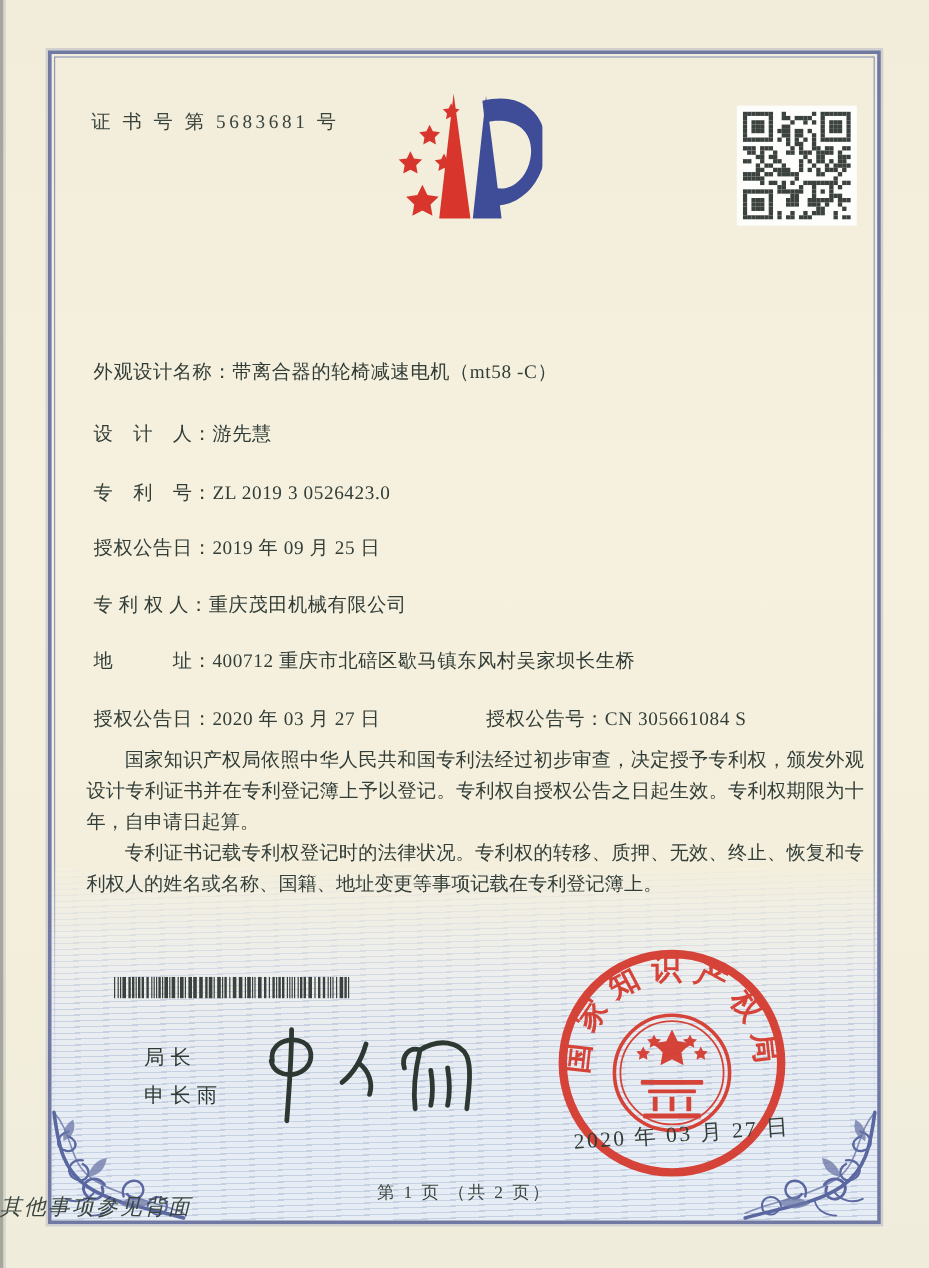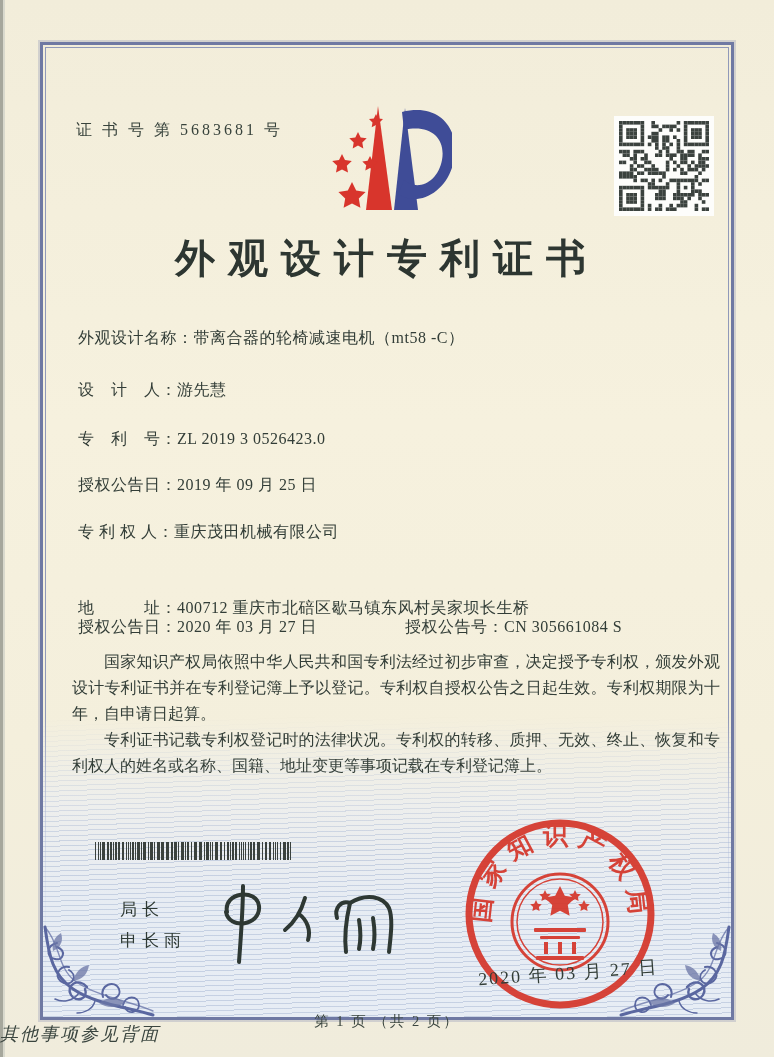--- a/index.html
+++ b/index.html
@@ -18,21 +18,21 @@
       background:linear-gradient(180deg,rgba(235,239,246,0) 0%,rgba(234,238,246,.65) 30%,rgba(230,236,245,.92) 60%,#e7edf5 100%);}
   .guilloche .lines{position:absolute;inset:0;
       background:repeating-linear-gradient(178deg,rgba(164,180,209,0) 0 4px,rgba(164,180,209,.5) 4px 5px);
       -webkit-mask-image:linear-gradient(180deg,transparent 0,#000 45%);
       mask-image:linear-gradient(180deg,transparent 0,#000 45%);}
 
   .flourish{position:absolute;width:118px;height:100px;z-index:3;}
   .flourish.left{left:-4px;bottom:-6px;}
   .flourish.right{right:-4px;bottom:-6px;transform:scaleX(-1);}
 
-  .content{position:absolute;inset:0;z-index:4;margin-top:28px;}
+  .content{position:absolute;inset:0;z-index:4;}
 
   .cert-no{position:absolute;left:76px;top:92px;font-size:16px;letter-spacing:3px;color:#38433c;}
   .logo{position:absolute;left:318px;top:70px;width:134px;height:124px;}
   .qr{position:absolute;left:614px;top:88px;width:100px;height:100px;background:#fdfdfb;}
   .qr svg{position:absolute;left:5px;top:5px;}
 
   .title{position:absolute;left:0;width:100%;top:203px;text-align:center;font-size:40px;
          font-weight:bold;letter-spacing:13px;color:#2d3631;}
 
   .field-row{position:absolute;left:78px;font-size:16px;letter-spacing:.5px;white-space:nowrap;color:#323d37;}
@@ -431,38 +431,37 @@
             <rect x="46.800000000000004" y="86.4" width="3.6" height="3.6"></rect>
             <rect x="50.4" y="86.4" width="3.6" height="3.6"></rect>
             <rect x="54" y="86.4" width="3.6" height="3.6"></rect>
             <rect x="75.60000000000001" y="86.4" width="3.6" height="3.6"></rect>
             <rect x="82.8" y="86.4" width="3.6" height="3.6"></rect>
             <rect x="86.4" y="86.4" width="3.6" height="3.6"></rect>
           </g>
         </svg>
     </div>
 
-    <div class="title">外观设计专利证书</div>
 
     <div class="field-row" style="top:300px">
       <span class="label">外观设计名称：</span><span class="value">带离合器的轮椅减速电机（mt58 -C）</span>
     </div>
     <div class="field-row" style="top:352px">
       <span class="label">设　计　人：</span><span class="value">游先慧</span>
     </div>
     <div class="field-row" style="top:401px">
       <span class="label">专　利　号：</span><span class="value">ZL 2019 3 0526423.0</span>
     </div>
     <div class="field-row" style="top:447px">
       <span class="label">授权公告日：</span><span class="value">2019 年 09 月 25 日</span>
     </div>
     <div class="field-row" style="top:494px">
       <span class="label">专 利 权 人：</span><span class="value">重庆茂田机械有限公司</span>
     </div>
-    <div class="field-row" style="top:570px">
+    <div class="field-row" style="top:541px">
       <span class="label">地　　　址：</span><span class="value">400712 重庆市北碚区歇马镇东风村吴家坝长生桥</span>
     </div>
     <div class="field-row" style="top:589px">
       <span><span class="label">授权公告日：</span><span class="value">2020 年 03 月 27 日</span></span>
       <span class="col2"><span class="label">授权公告号：</span><span class="value">CN 305661084 S</span></span>
     </div>
 
     <div class="paras">
       <p>国家知识产权局依照中华人民共和国专利法经过初步审查，决定授予专利权，颁发外观设计专利证书并在专利登记簿上予以登记。专利权自授权公告之日起生效。专利权期限为十年，自申请日起算。</p>
       <p>专利证书记载专利权登记时的法律状况。专利权的转移、质押、无效、终止、恢复和专利权人的姓名或名称、国籍、地址变更等事项记载在专利登记簿上。</p>

